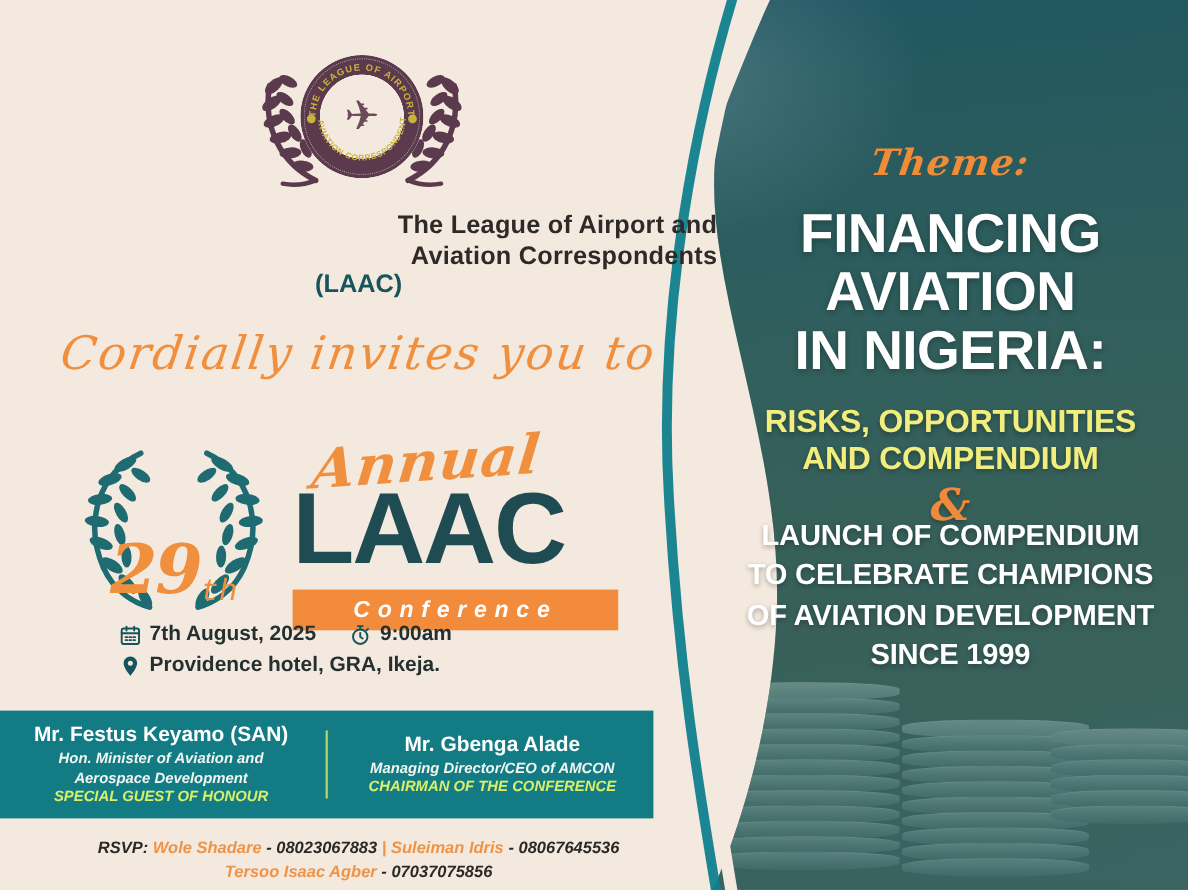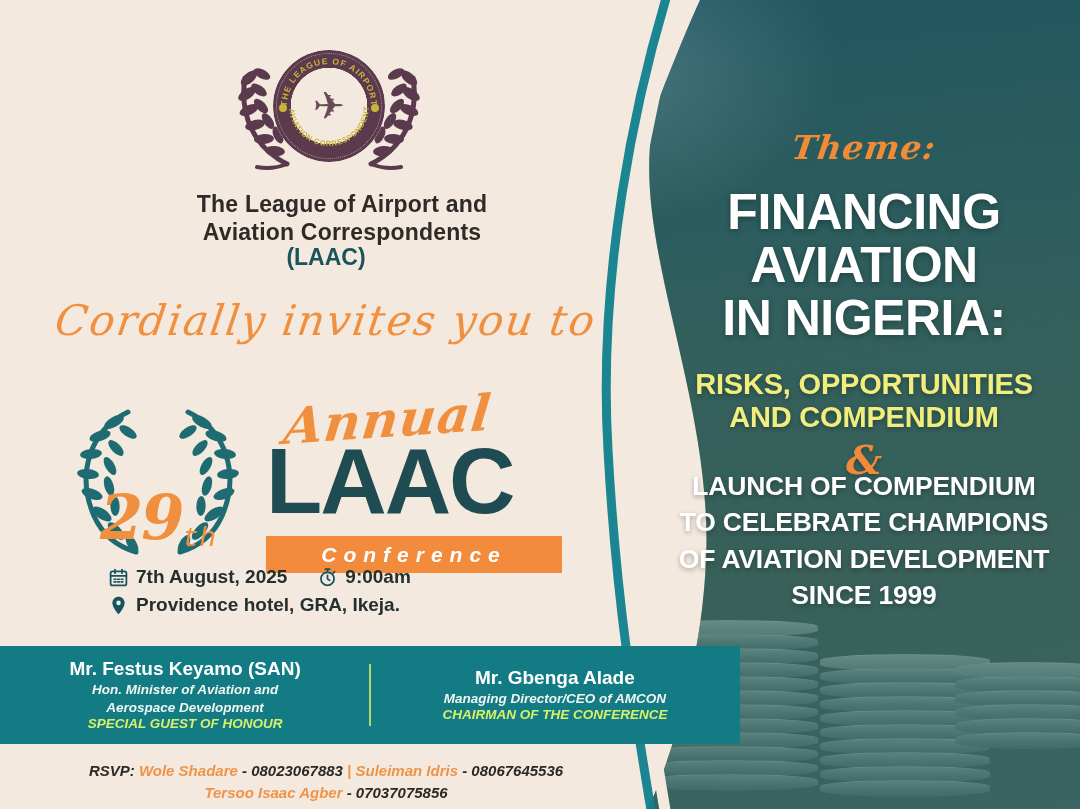--- a/index.html
+++ b/index.html
@@ -78,21 +78,21 @@
     -webkit-mask: radial-gradient(circle, transparent 0 38px, #000 38.5px 100%);
     mask: radial-gradient(circle, transparent 0 38px, #000 38.5px 100%);
   }
   .badge .ringgap{position:absolute;inset:3px;border-radius:50%;border:1.5px dotted #EFE4D8;opacity:.55;}
   .badge .inner{position:absolute;left:50%;top:50%;transform:translate(-50%,-50%);width:76px;height:76px;border-radius:50%;background:#F4E9DE;}
   .badge .plane-ico{position:absolute;left:50%;top:50%;transform:translate(-50%,-50%);font-size:38px;color:#6B4A59;line-height:1;}
   .badge .arctxt{position:absolute;inset:0;}
   .badge .arctxt svg{display:block;}
 
   .org-name{
-    position:absolute;left:0;right:0;top:190px;text-align:center;
+    position:absolute;left:0;right:0;top:190px;text-align:right;
     font-size:23px;font-weight:700;color:#2E2A28;line-height:1.22;letter-spacing:.2px;margin-left:32px;
   }
   .org-abbr{
     position:absolute;left:0;right:0;top:244px;text-align:center;
     font-size:23px;font-weight:700;color:#17545B;
   }
 
   .cordially{
     position:absolute;left:0;right:0;top:296px;text-align:center;
     font-family:"DejaVu Serif", serif;font-style:italic;
@@ -129,21 +129,21 @@
 
   
   .details{position:absolute;left:108px;top:566px;color:#1F3B3E;}
   .drow{display:flex;align-items:center;gap:7px;margin-bottom:6px;font-size:19px;font-weight:700;color:#24302F;}
   .drow .gap{width:16px;}
   .ico{width:21px;height:21px;flex:0 0 21px;color:#16545B;}
   .ico svg{display:block;}
 
   
   .guest-band{
-    position:absolute;left:0;top:646px;width:740px;height:98px;background:#127B84;
+    position:absolute;left:0;top:646px;width:594px;height:98px;background:#127B84;
     display:flex;align-items:center;justify-content:center;
   }
   .guest{width:47%;text-align:center;padding:0 6px;}
   .g-name{color:#fff;font-size:19px;font-weight:700;line-height:1.15;}
   .g-role{color:#F2F6F2;font-size:13.5px;font-style:italic;font-weight:700;line-height:1.2;margin-top:2px;}
   .g-tag{color:#D9EF6B;font-size:13.5px;font-style:italic;font-weight:700;line-height:1.2;}
   .g-div{width:2px;height:62px;background:#C8E06A;opacity:.9;margin:0 4px;}
 
   
   .rsvp{

